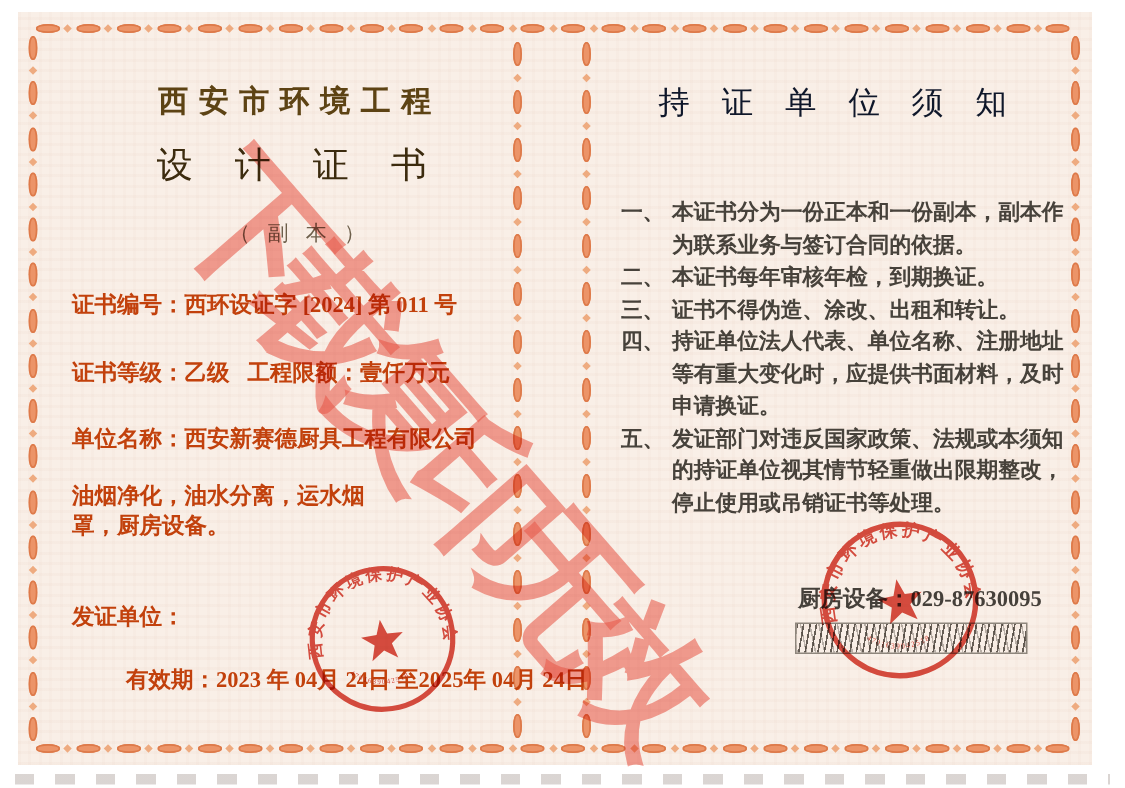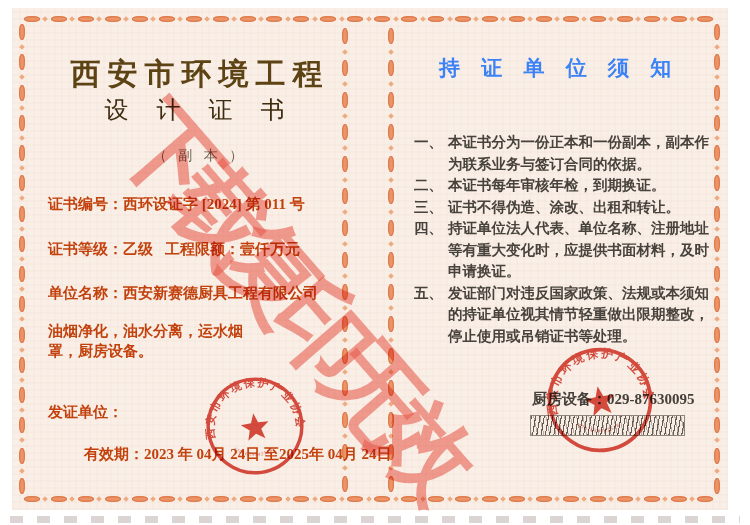--- a/index.html
+++ b/index.html
@@ -15,36 +15,36 @@
   
   .chain{position:absolute;display:flex;align-items:center;justify-content:space-between;z-index:1;}
   .chain.v{flex-direction:column;}
   .lens-h{display:block;width:16px;height:5.5px;border-radius:50%;background:#ec9468;
           box-shadow:inset 0 0 0 1.2px #dd7a4a;}
   .lens-v{display:block;width:5.5px;height:16px;border-radius:50%;background:#ec9468;
           box-shadow:inset 0 0 0 1.2px #dd7a4a;}
   .dot{display:block;width:4px;height:4px;transform:rotate(45deg);background:#eeab80;}
   
   .t1{position:absolute;left:52px;top:54px;width:296px;text-align:center;
-      font-size:30px;font-weight:700;letter-spacing:7px;color:#5d4314;z-index:2;}
+      font-size:20px;font-weight:700;letter-spacing:7px;color:#5d4314;z-index:2;}
   .t2{position:absolute;left:52px;top:94px;width:296px;text-align:center;
       font-size:24px;font-weight:400;letter-spacing:11px;color:#3c2b0e;z-index:2;}
   .t3{position:absolute;left:52px;top:147px;width:296px;text-align:center;
       font-size:14px;letter-spacing:4px;color:#6d5f4b;z-index:2;}
   .row{position:absolute;left:48px;display:flex;z-index:2;
        font-size:15px;font-weight:600;color:#c2410c;line-height:20px;}
   .row .lab{white-space:nowrap;}
   .row .val{white-space:normal;}
   .r1{top:194px;} .r2{top:239px;gap:12px;} .r3{top:283px;}
   .r4{top:321px;} .r4 .val{width:222px;}
   .r5{top:402px;flex-direction:column;} .r6{top:444px;margin-left:36px;}
   .pair{display:flex;}
   
   .nt{position:absolute;left:414px;top:54px;width:290px;text-align:center;
-      font-size:21px;font-weight:700;letter-spacing:8px;color:#3b82f6;z-index:2;}
+      font-size:21px;font-weight:400;letter-spacing:8px;color:#0f172a;z-index:2;}
   .nlist{position:absolute;left:414px;top:132px;width:296px;z-index:2;
          font-size:14.5px;color:#47423b;line-height:21.5px;font-weight:600;}
   .nitem{display:flex;}
   .nitem .num{width:34px;flex:0 0 34px;}
   .nitem .txt{flex:1;}
   .phone{position:absolute;left:532px;top:390px;z-index:2;font-size:15px;
          font-weight:700;color:#45403a;white-space:nowrap;}
   .strip{position:absolute;left:530px;top:415px;width:155px;height:21px;z-index:3;
     border:1px solid #8e867c;box-sizing:border-box;
     background-image:

